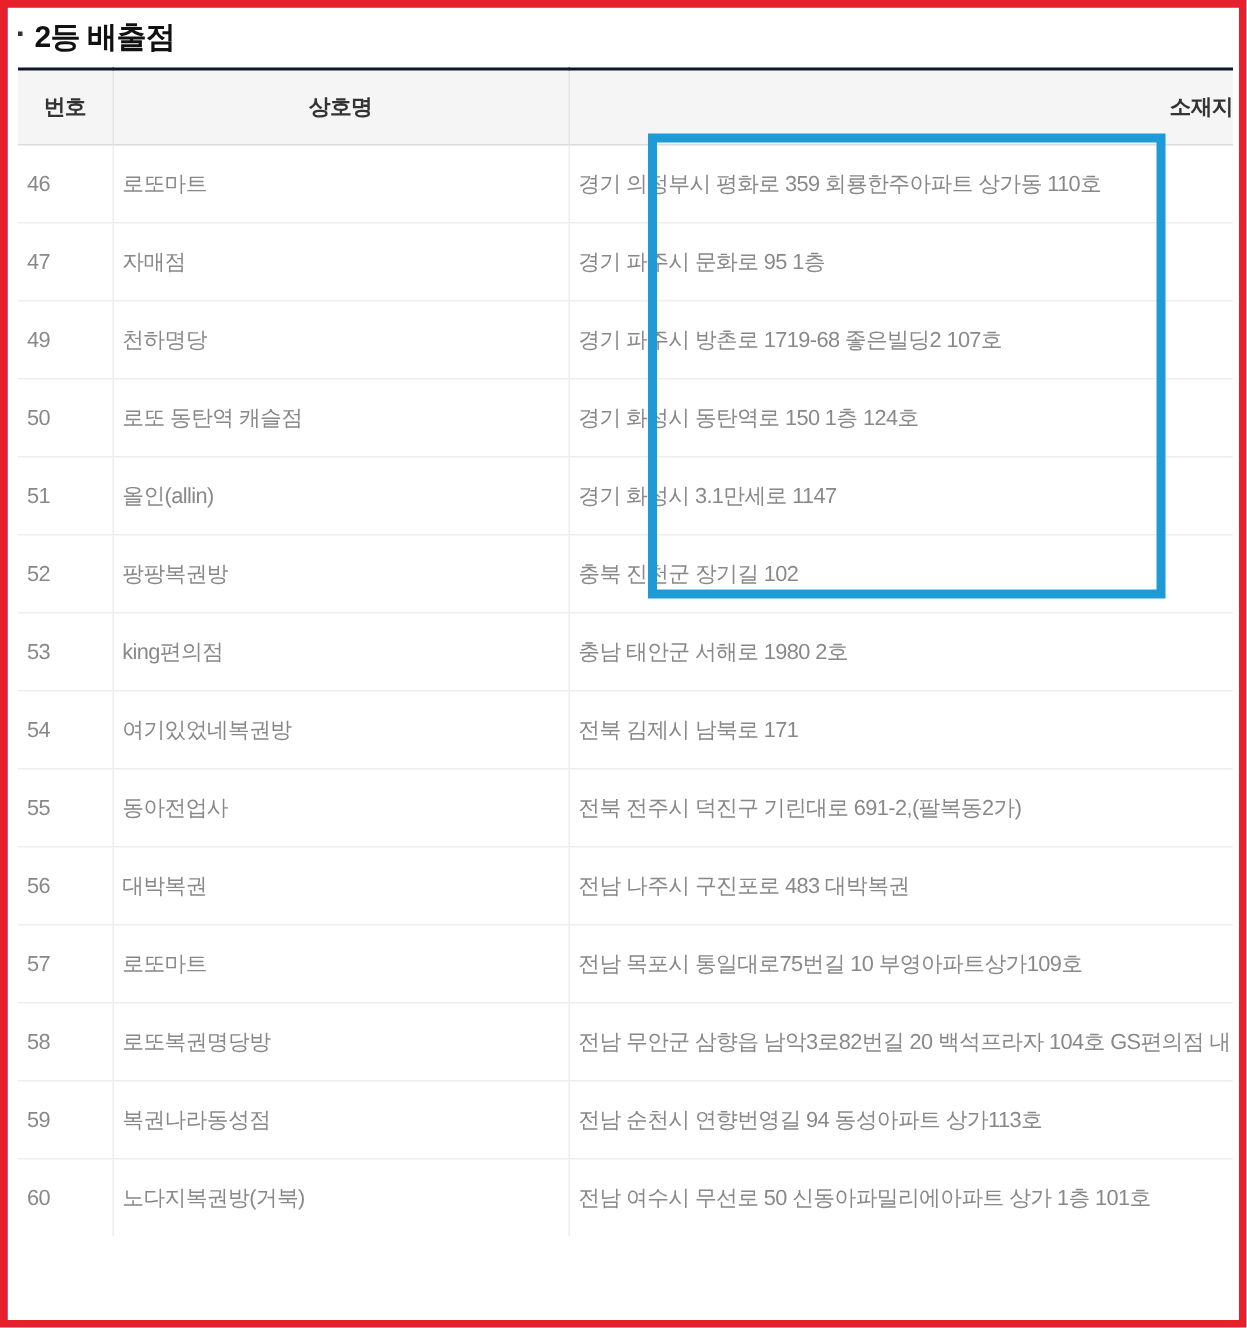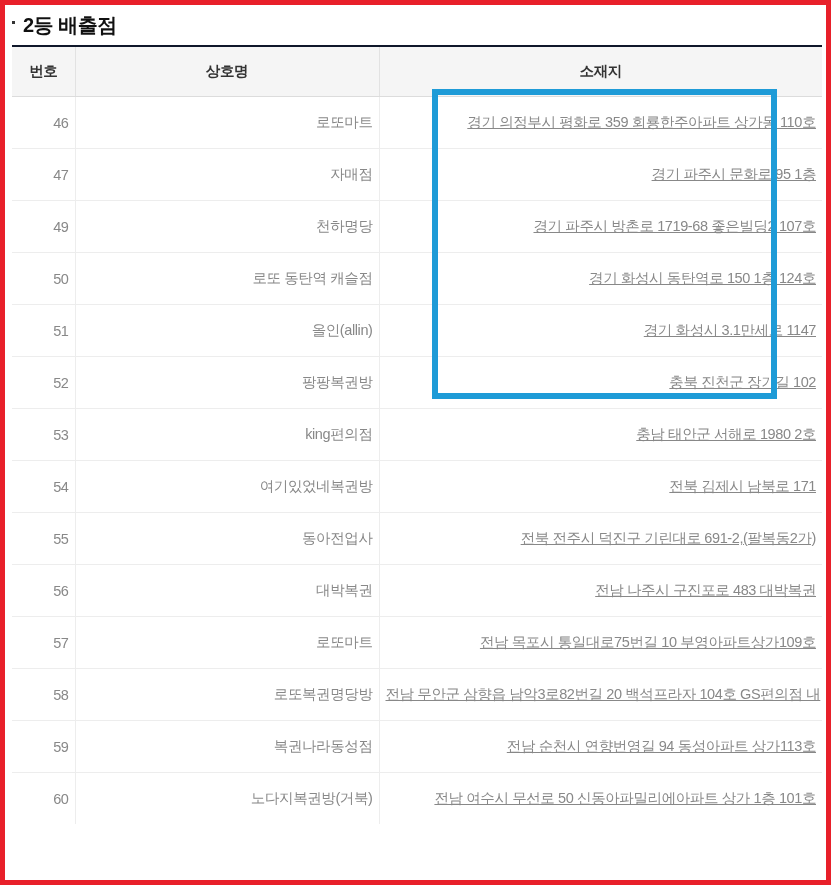--- a/index.html
+++ b/index.html
@@ -72,41 +72,41 @@
     font-size: 14.5px;
     font-weight: bold;
     color: #333333;
     letter-spacing: -0.4px;
     border-right: 1px solid #e2e2e2;
     border-bottom: 1px solid #dcdcdc;
     text-align: center;
     vertical-align: middle;
     padding: 0;
   }
-  table.emit-table thead th:last-child { border-right: none; }
+  table.emit-table thead th:last-child { border-right: none; text-align: right; }
 
   table.emit-table tbody td {
     height: 51px;
     font-size: 14.5px;
     color: #888888;
     letter-spacing: -0.4px;
     border-right: 1px solid #ededed;
     border-bottom: 1px solid #ededed;
-    text-align: right;
+    text-align: left;
     vertical-align: middle;
     padding: 0 6px;
     background: #ffffff;
     white-space: nowrap;
     overflow: hidden;
   }
   table.emit-table tbody td:last-child { border-right: none; }
   table.emit-table tbody tr:last-child td { border-bottom: none; }
   td.col-no { color: #8d8d8d; }
   td.col-name { color: #8a8a8a; }
-  td.col-addr { color: #8a8a8a; text-decoration: underline; }
+  td.col-addr { color: #8a8a8a; }
 
   
   .highlight-box {
     position: absolute;
     pointer-events: none;
     border: 6px solid #1e9bd7;
     box-sizing: border-box;
     left: 420px;
     top: 44px;
     width: 345px;

